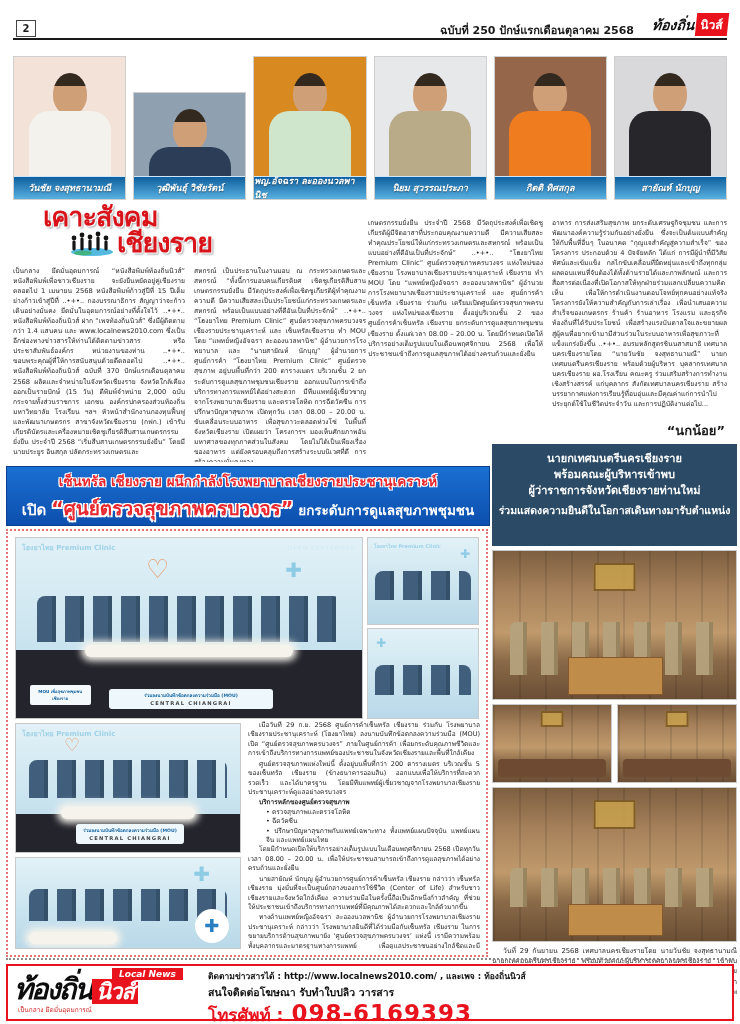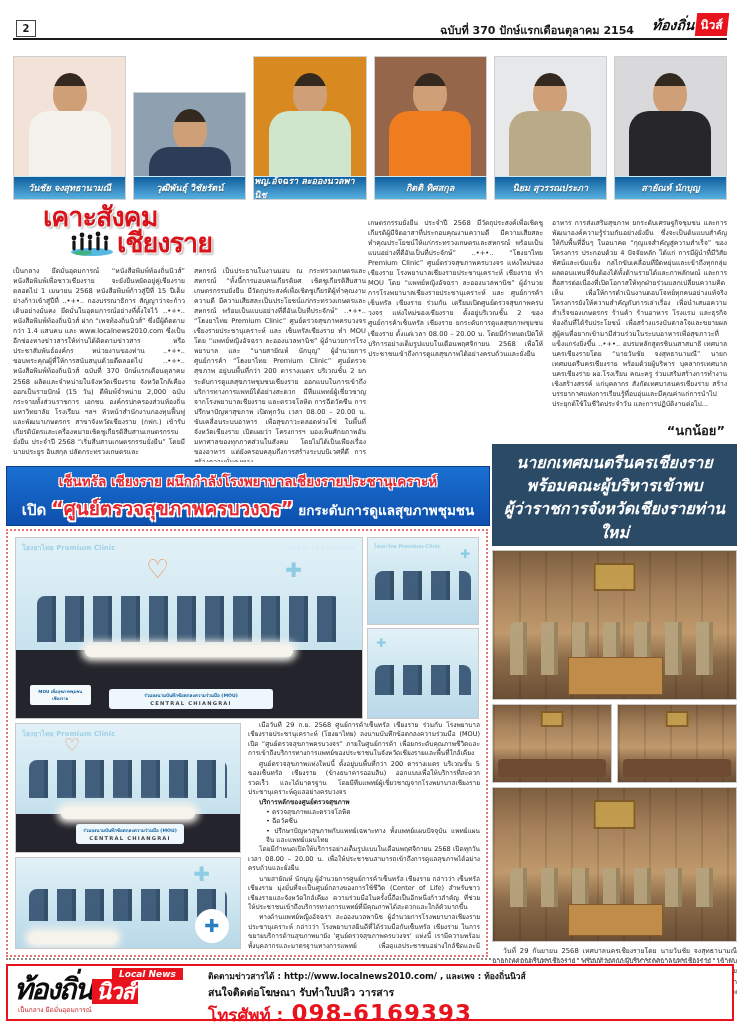--- a/index.html
+++ b/index.html
@@ -79,21 +79,21 @@
   .mou-text{position:absolute;left:240px;top:190px;width:232px;height:228px;overflow:hidden;
             font-size:6.5px;line-height:1.45;text-align:justify;color:#222;}
   .mou-text p{margin:0 0 1px 0;text-indent:11px;}
   .svc-head{font-weight:bold;text-indent:11px;margin:1px 0 0 0;}
   .svc-item{padding-left:18px;}
   .svc-item::before{content:"•  ";}
 
   
   .mayor-head{position:absolute;left:492px;top:444px;width:245px;height:102px;background:#2a4a66;
               color:#fff;text-align:center;box-sizing:border-box;padding-top:7px;}
-  .mh-big{font-size:16px;font-weight:bold;line-height:1.45;font-style:italic;}
+  .mh-big{font-size:11px;font-weight:bold;line-height:1.45;}
   .mh-small{font-size:10.5px;font-weight:bold;margin-top:3px;}
   .scene-wood{background:linear-gradient(180deg,#7d5f40 0%,#a5805a 26%,#c09a6c 55%,#8a6a48 74%,#6b4f35 100%);}
   .scene-wood::before{content:"";position:absolute;inset:0;
               background:repeating-linear-gradient(90deg,rgba(0,0,0,.10) 0 2px,rgba(0,0,0,0) 2px 26px);}
   .emblem{position:absolute;top:8%;left:50%;transform:translateX(-50%);width:16%;height:16%;
           background:#c9a24e;border:2px solid #7d5a22;opacity:.85;}
   .fig-row{position:absolute;bottom:16%;left:7%;right:7%;height:36%;border-radius:6px 6px 0 0;opacity:.95;
            background:repeating-linear-gradient(90deg,#b5a27c 0 13px,#97855f 13px 17px,rgba(0,0,0,0) 17px 31px);}
   .sofa{position:absolute;bottom:6%;left:4%;right:4%;height:24%;background:#6e4a33;border-radius:4px;}
   .wood-table{position:absolute;bottom:3%;left:31%;width:38%;height:24%;background:#c08c4a;border:1px solid #86592b;}
@@ -117,21 +117,21 @@
   .f-phone-row{display:flex;align-items:baseline;gap:8px;margin-top:0;}
   .f-phone-label{font-size:17px;font-weight:900;color:#e8131d;}
   .f-phone{font-size:23px;font-weight:900;color:#e8131d;letter-spacing:1px;line-height:1;}
 </style>
 </head>
 <body>
 
 <div id="page">
 
   <div class="page-num">2</div>
-  <div class="issue">ฉบับที่ 370 ปักษ์แรกเดือนตุลาคม 2154</div>
+  <div class="issue">ฉบับที่ 250 ปักษ์แรกเดือนตุลาคม 2568</div>
   <div class="logo-sm">
     <span class="lb">ท้องถิ่น</span>
     <span class="lr">นิวส์</span>
   </div>
   <div class="header-rule"></div>
 
   <div class="portraits">
     <div class="portrait" style="background: rgb(243, 226, 216);">
       <div class="ph-head"></div>
       <div class="ph-body" style="background: rgb(244, 242, 236);"></div>
@@ -140,29 +140,29 @@
     <div class="portrait" style="background: rgb(143, 160, 176); margin-top: 36px;">
       <div class="ph-head"></div>
       <div class="ph-body" style="background: rgb(44, 62, 87);"></div>
       <div class="pcap">วุฒิพันธุ์ วิชัยรัตน์</div>
     </div>
     <div class="portrait" style="background: rgb(216, 138, 32);">
       <div class="ph-head"></div>
       <div class="ph-body" style="background: rgb(207, 230, 204);"></div>
       <div class="pcap">พญ.อัจฉรา ละอองนวลพานิช</div>
     </div>
+    <div class="portrait" style="background: rgb(231, 232, 234);">
+      <div class="ph-head"></div>
+      <div class="ph-body" style="background: rgb(185, 170, 136);"></div>
+      <div class="pcap">นิยม สุวรรณประภา</div>
+    </div>
     <div class="portrait" style="background: rgb(150, 102, 74);">
       <div class="ph-head"></div>
       <div class="ph-body" style="background: rgb(239, 125, 31);"></div>
       <div class="pcap">กิตติ ทิศสกุล</div>
-    </div>
-    <div class="portrait" style="background: rgb(231, 232, 234);">
-      <div class="ph-head"></div>
-      <div class="ph-body" style="background: rgb(185, 170, 136);"></div>
-      <div class="pcap">นิยม สุวรรณประภา</div>
     </div>
     <div class="portrait" style="background: rgb(217, 217, 220);">
       <div class="ph-head"></div>
       <div class="ph-body" style="background: rgb(38, 38, 43);"></div>
       <div class="pcap">สายัณห์ นักบุญ</div>
     </div>
   </div>
 
   <div class="society">
     <div class="soc-left">

